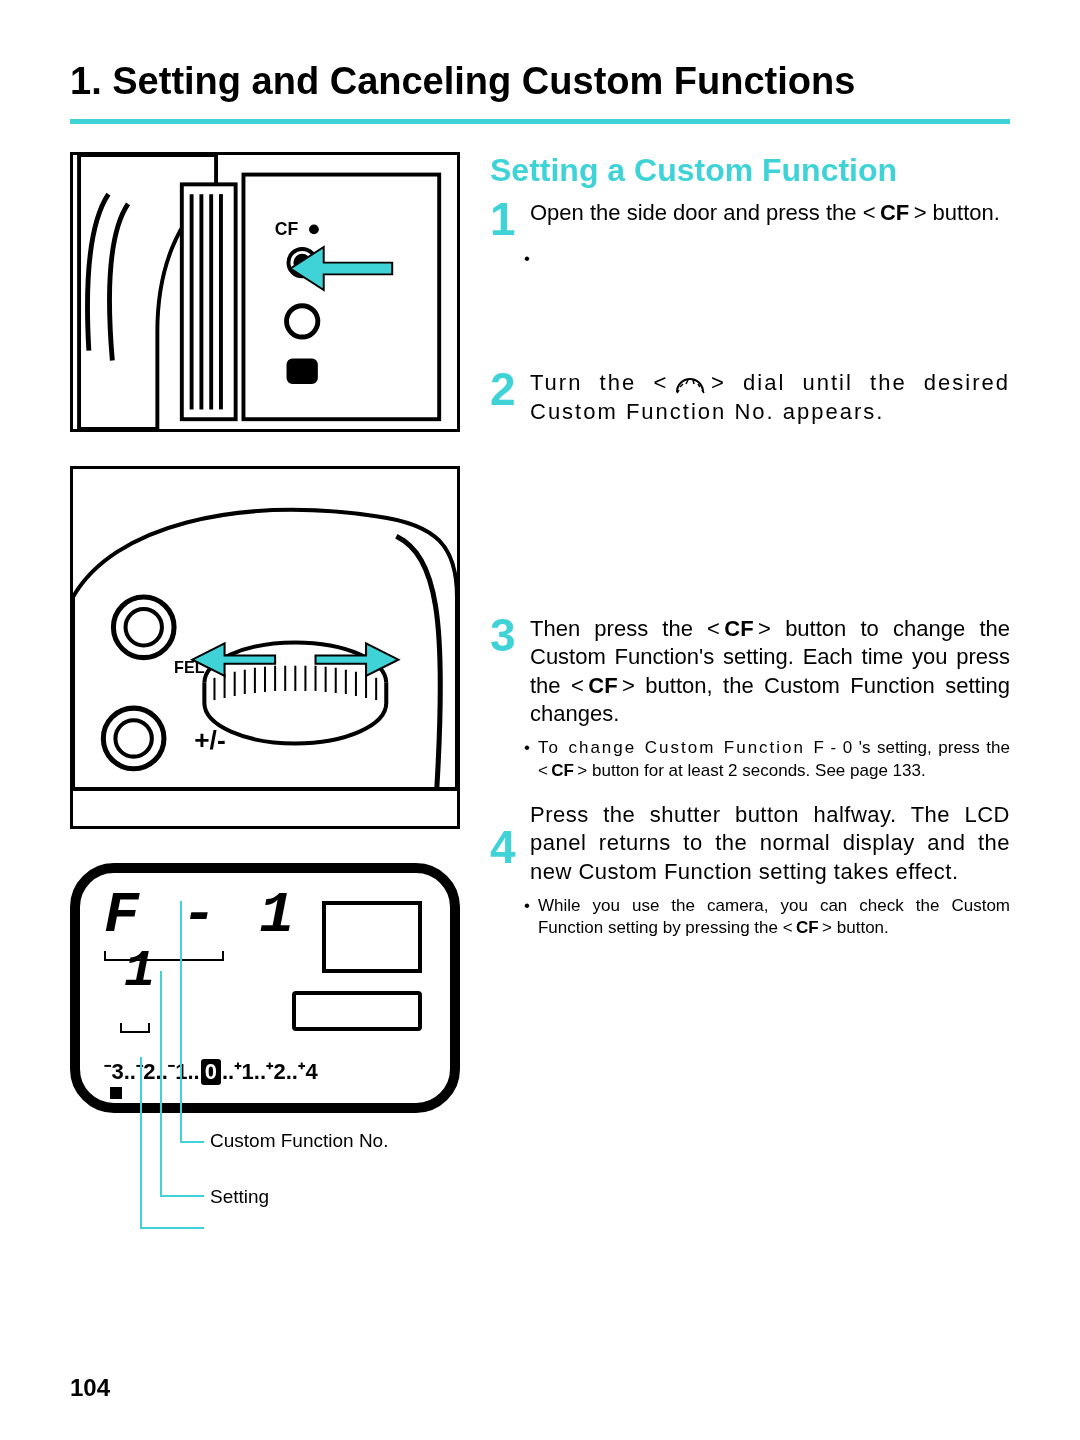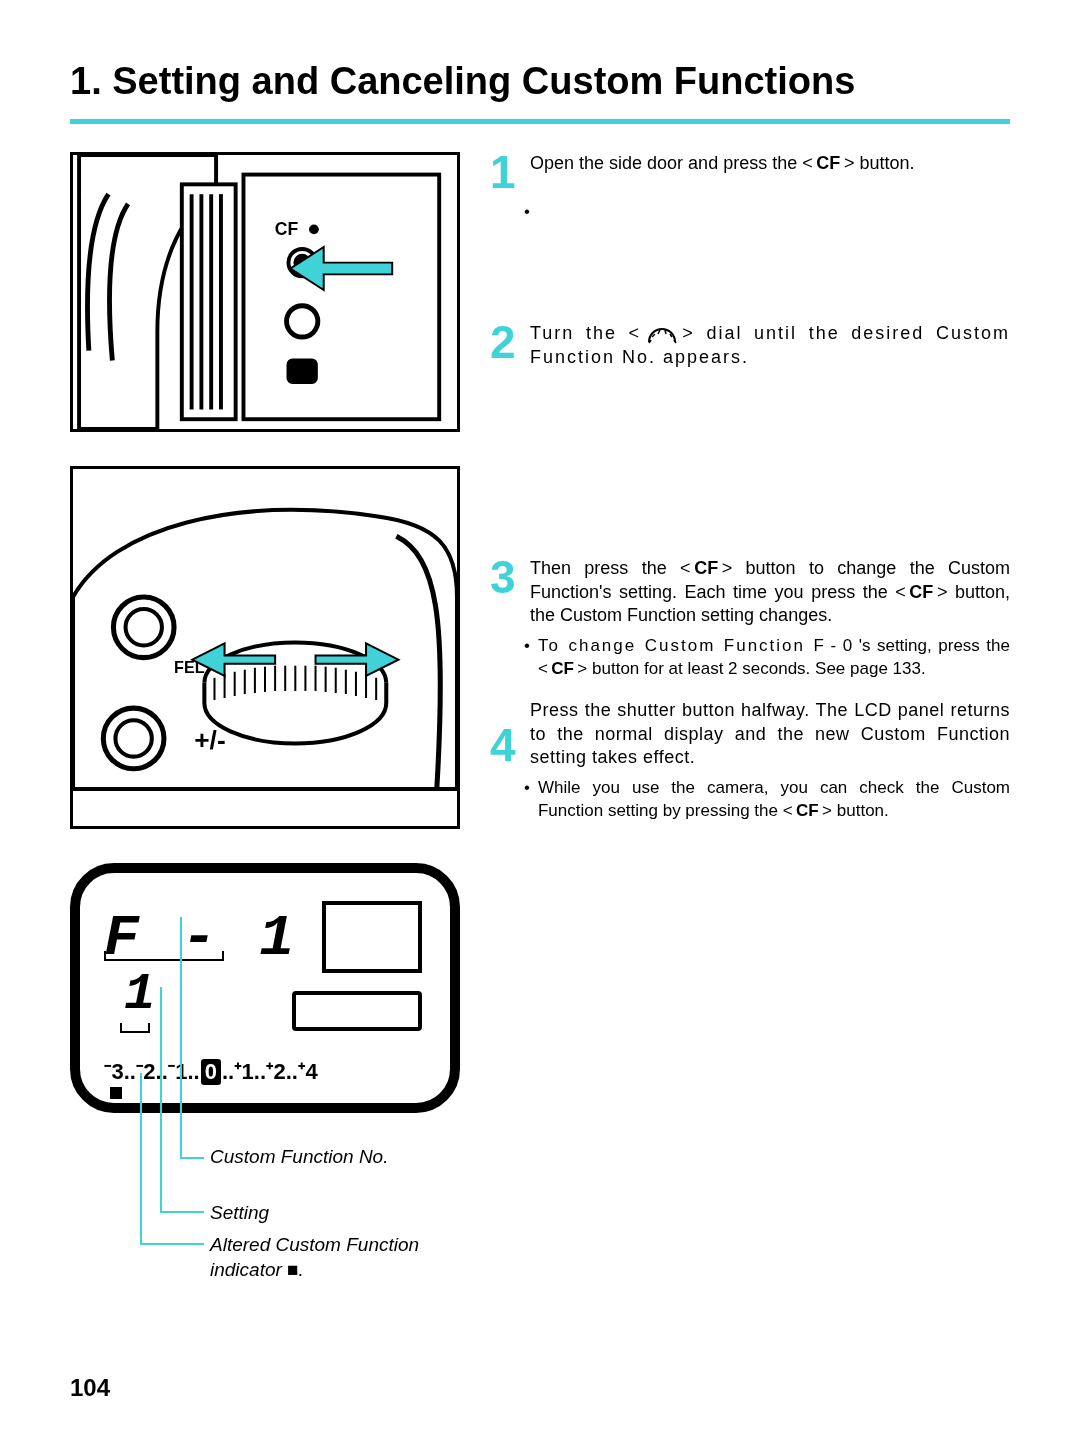--- a/index.html
+++ b/index.html
@@ -45,21 +45,21 @@
   }
   .step-num {
     color: #3fd3d8;
     font-size: 46px;
     font-weight: bold;
     line-height: 0.9;
     margin-right: 8px;
     min-width: 32px;
   }
   .step-text {
-    font-size: 18px;
+    font-size: 22px;
     line-height: 1.3;
     text-align: justify;
     flex: 1;
   }
   .bullet-list {
     margin: 8px 0 18px 34px;
   }
   .bullet-item {
     display: flex;
     font-size: 17px;
@@ -74,22 +74,22 @@
     background: #fff;
     margin-bottom: 34px;
   }
   .fig1 { height: 280px; position: relative; overflow: hidden; }
   .fig2 { height: 363px; position: relative; overflow: hidden; }
   .fig3 {
     border: 10px solid #000;
     border-radius: 44px;
     height: 250px;
     position: relative;
-    margin-bottom: 24px;
-    padding: 33px 24px;
+    margin-bottom: 8px;
+    padding: 10px 24px;
   }
   .lcd-f1 {
     font-family: "Courier New", monospace;
     font-style: italic;
     font-size: 58px;
     font-weight: bold;
     letter-spacing: 4px;
   }
   .lcd-1 {
     font-family: "Courier New", monospace;
@@ -137,21 +137,20 @@
     position: absolute;
     bottom: 4px;
     left: 30px;
     width: 12px;
     height: 12px;
     background: #000;
   }
   .callouts {
     position: relative;
     height: 180px;
-    font-style: italic;
   }
   .callout-line {
     position: absolute;
     background: #3fd3d8;
   }
   .callout-text {
     position: absolute;
     font-size: 19px;
     line-height: 1.3;
   }
@@ -276,26 +275,26 @@
       <div class="callout-line" style="left:110px; top:-220px; width:2px; height:240px;"></div>
       <div class="callout-line" style="left:110px; top:20px; width:24px; height:2px;"></div>
       <div class="callout-text" style="left:140px; top:8px;">Custom Function No.</div>
 
       <div class="callout-line" style="left:90px; top:-150px; width:2px; height:224px;"></div>
       <div class="callout-line" style="left:90px; top:74px; width:44px; height:2px;"></div>
       <div class="callout-text" style="left:140px; top:64px;">Setting</div>
 
       <div class="callout-line" style="left:70px; top:-64px; width:2px; height:170px;"></div>
       <div class="callout-line" style="left:70px; top:106px; width:64px; height:2px;"></div>
-      <div class="callout-text" style="left:140px; top:96px; width:230px;">Altered Custom Function indicator ■.</div>
     </div>
 
   </div>
 
   <div class="right-col">
+    <h2 class="subheading">Setting a Custom Function</h2>
 
     <div class="step-block">
       <div class="step">
         <div class="step-num">1</div>
         <div class="step-text">
           <span>Open the side door and press the &lt; </span><b>CF</b><span> &gt; button.</span>
         </div>
       </div>
       <div class="bullet-list">
         <div class="bullet-item">

